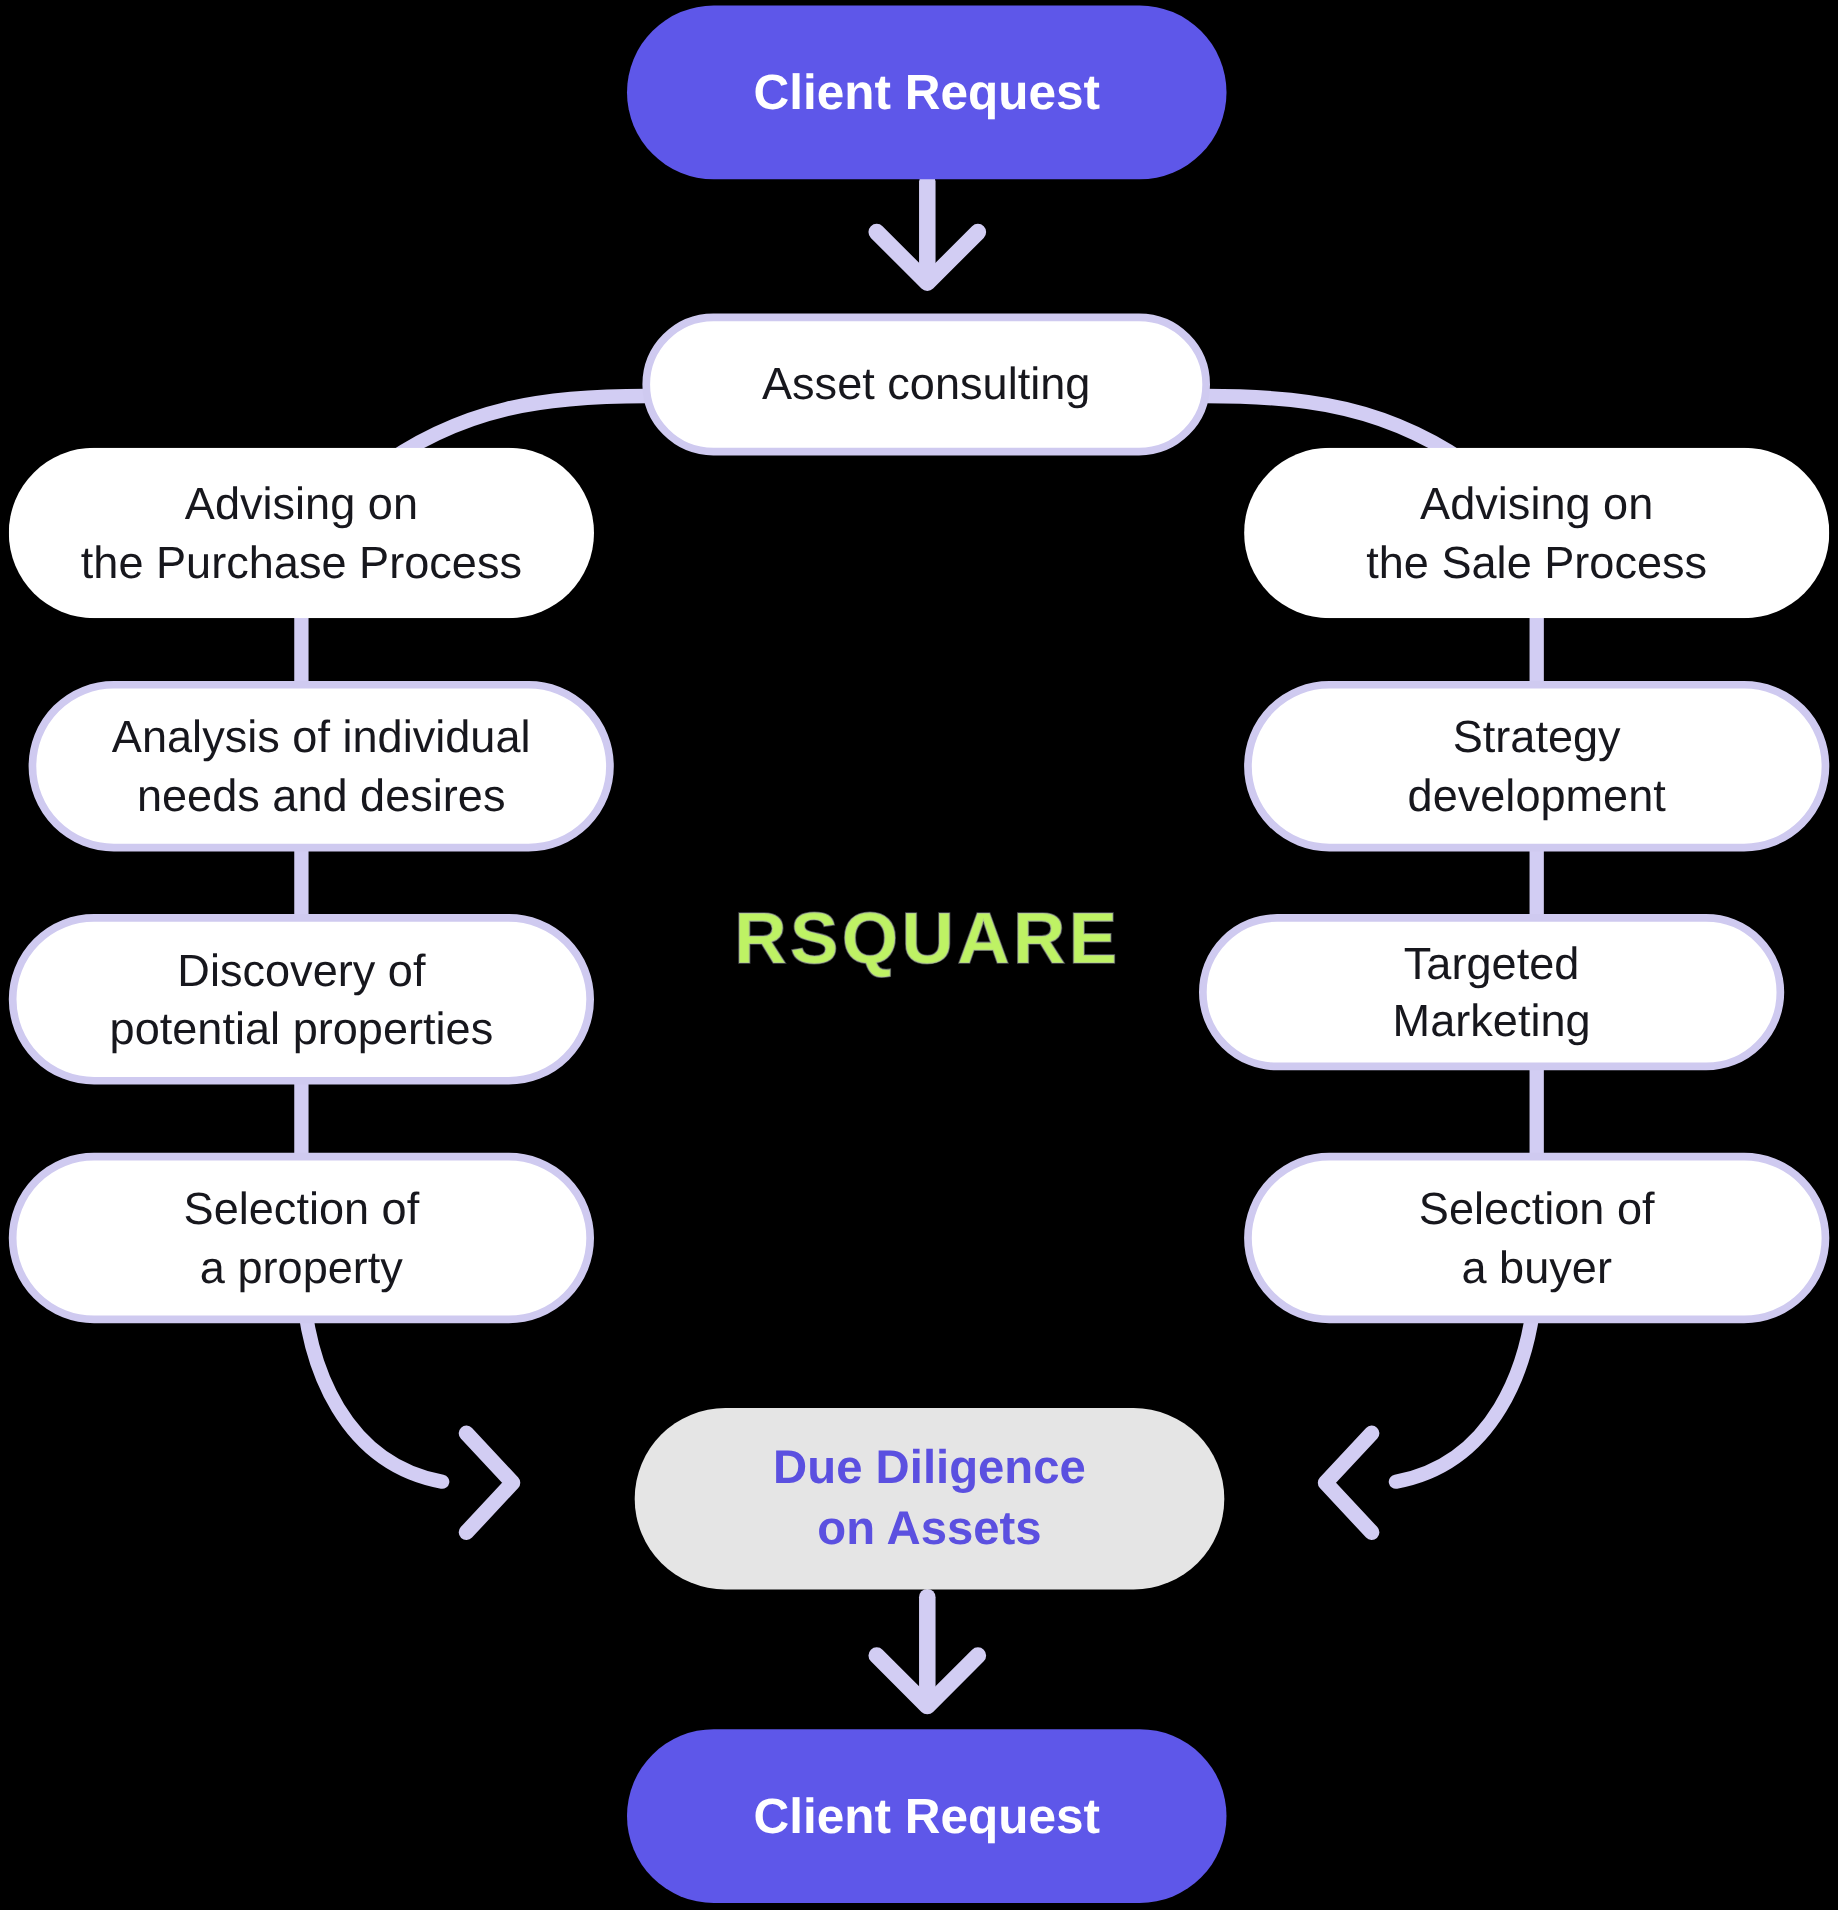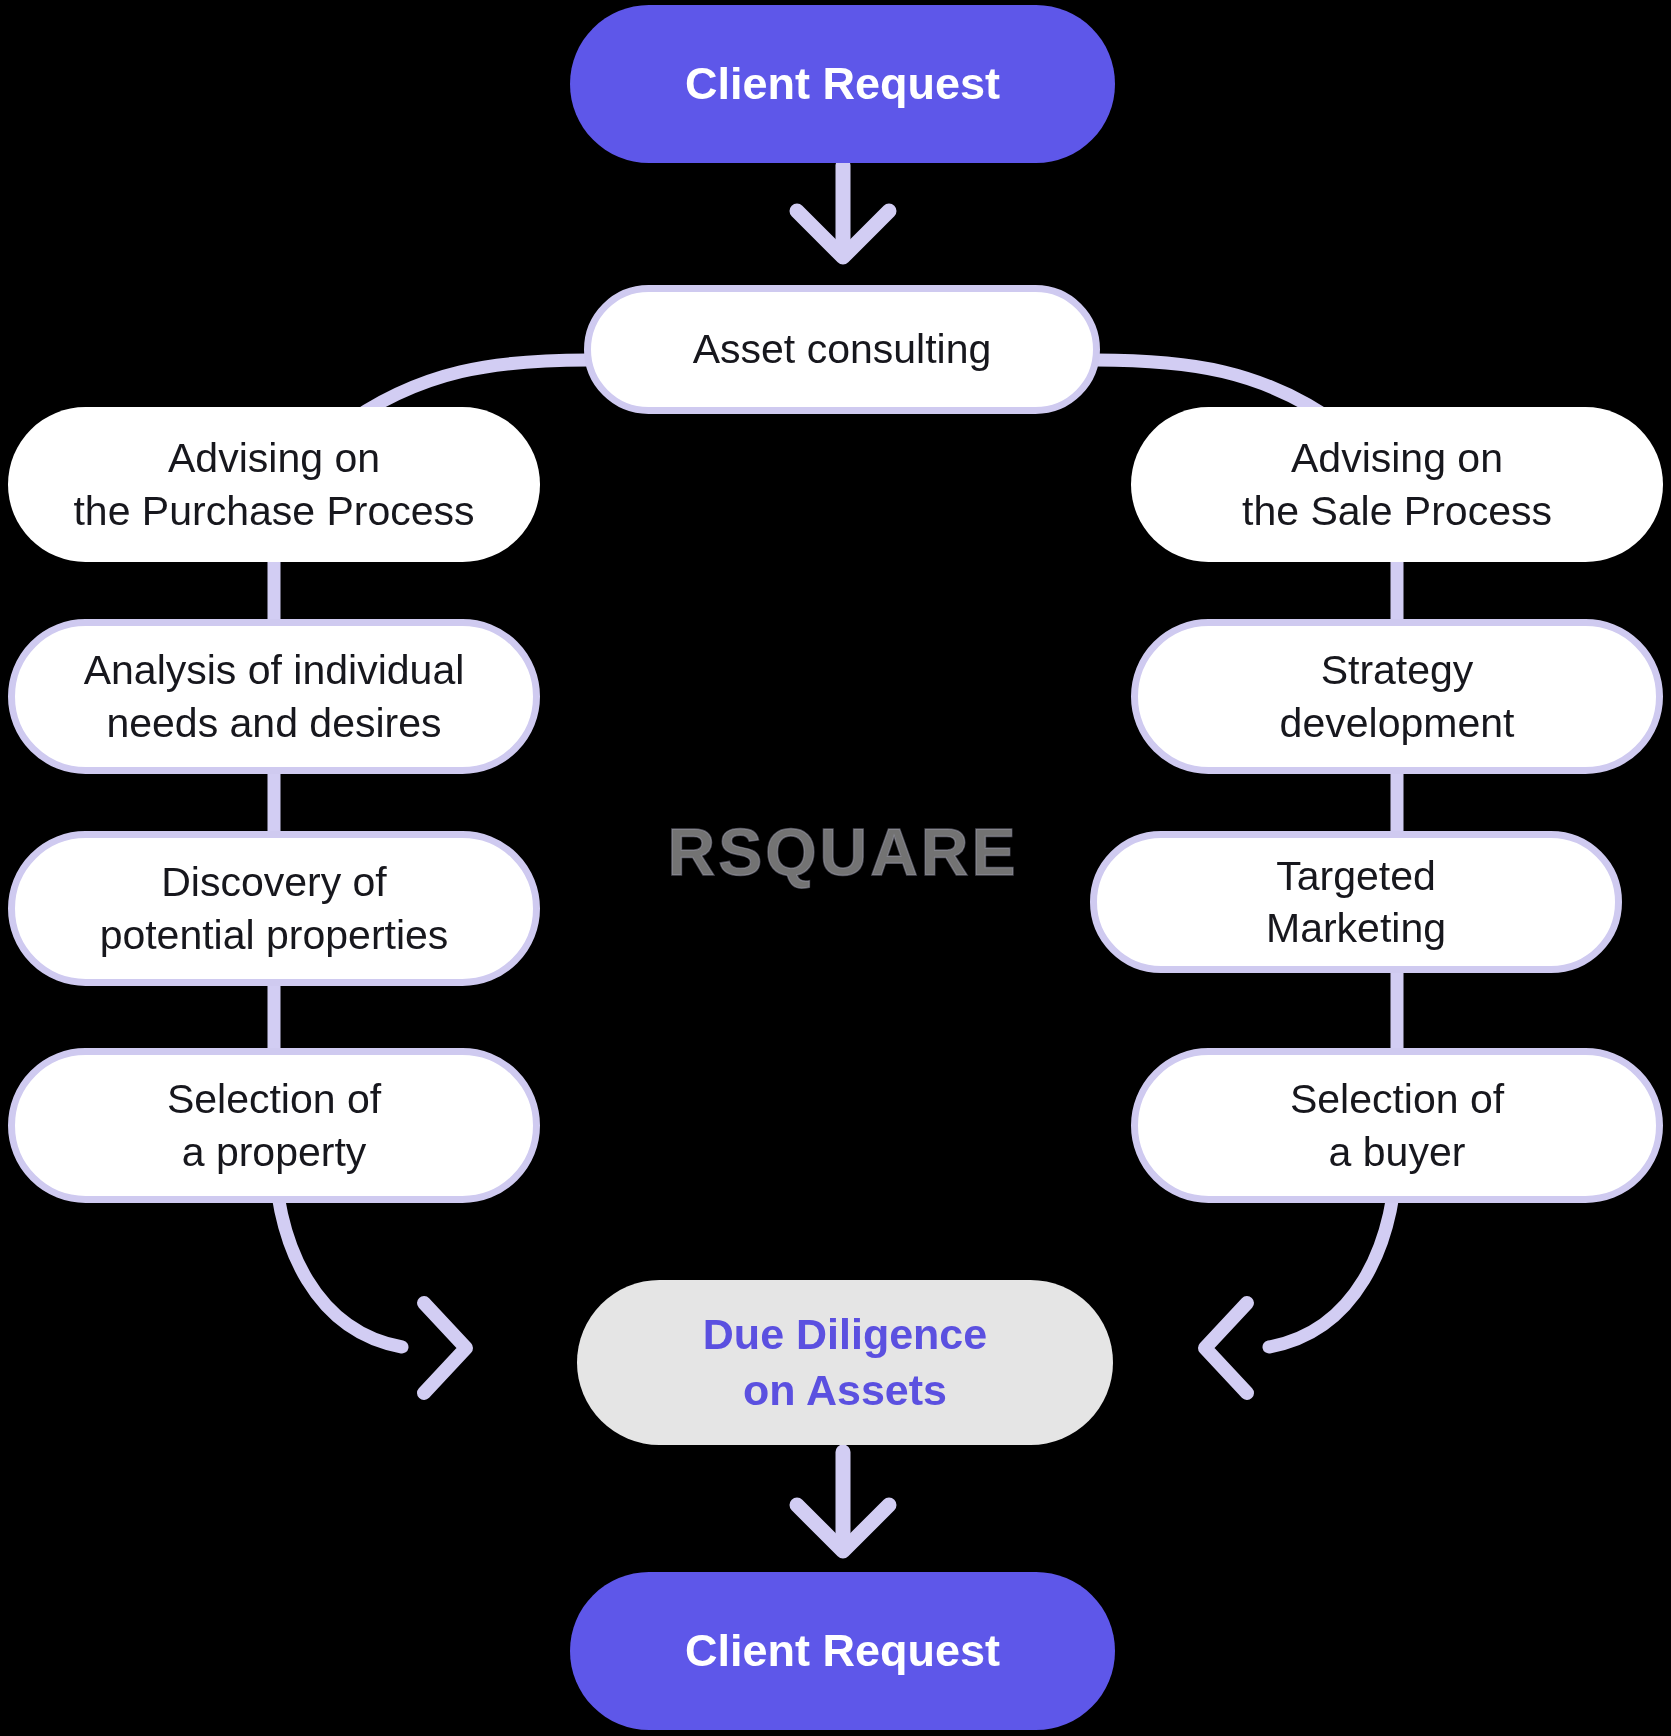--- a/index.html
+++ b/index.html
@@ -41,38 +41,38 @@
     background:#e5e5e5;
     border-radius:83px;
     color:#5b50e0;
     font-weight:bold;
     font-size:43px;
   }
   
   .n-client-top   {left:570px; top:5px;    width:545px; height:158px;}
   .n-asset        {left:584px; top:285px;  width:516px; height:129px; border-radius:75px;}
   .n-adv-purchase {left:8px;   top:407px;  width:532px; height:155px;}
-  .n-analysis     {left:8px;   top:619px;  width:532px; height:155px;}
+  .n-analysis     {left:26px;   top:619px;  width:532px; height:155px;}
   .n-discovery    {left:8px;   top:831px;  width:532px; height:155px;}
   .n-sel-property {left:8px;   top:1048px; width:532px; height:155px;}
   .n-adv-sale     {left:1131px;top:407px;  width:532px; height:155px;}
   .n-strategy     {left:1131px;top:619px;  width:532px; height:155px;}
   .n-targeted     {left:1090px;top:831px;  width:532px; height:142px;}
   .n-sel-buyer    {left:1131px;top:1048px; width:532px; height:155px;}
   .n-due          {left:577px; top:1280px; width:536px; height:165px;}
   .n-client-bottom{left:570px; top:1572px; width:545px; height:158px;}
   .logo{
     position:absolute;
     left:570px; top:812px; width:546px; height:80px;
     display:flex;align-items:center;justify-content:center;
     z-index:2;
     font-size:66px;
     font-weight:800;
     letter-spacing:3px;
-    color:#737373;
+    color:#bef264;
     -webkit-text-stroke:1.5px rgba(165,165,185,0.45);
   }
 </style>
 </head>
 <body>
 
 <div class="canvas">
 
   <svg class="wires" width="1671" height="1736" viewBox="0 0 1671 1736">
 

